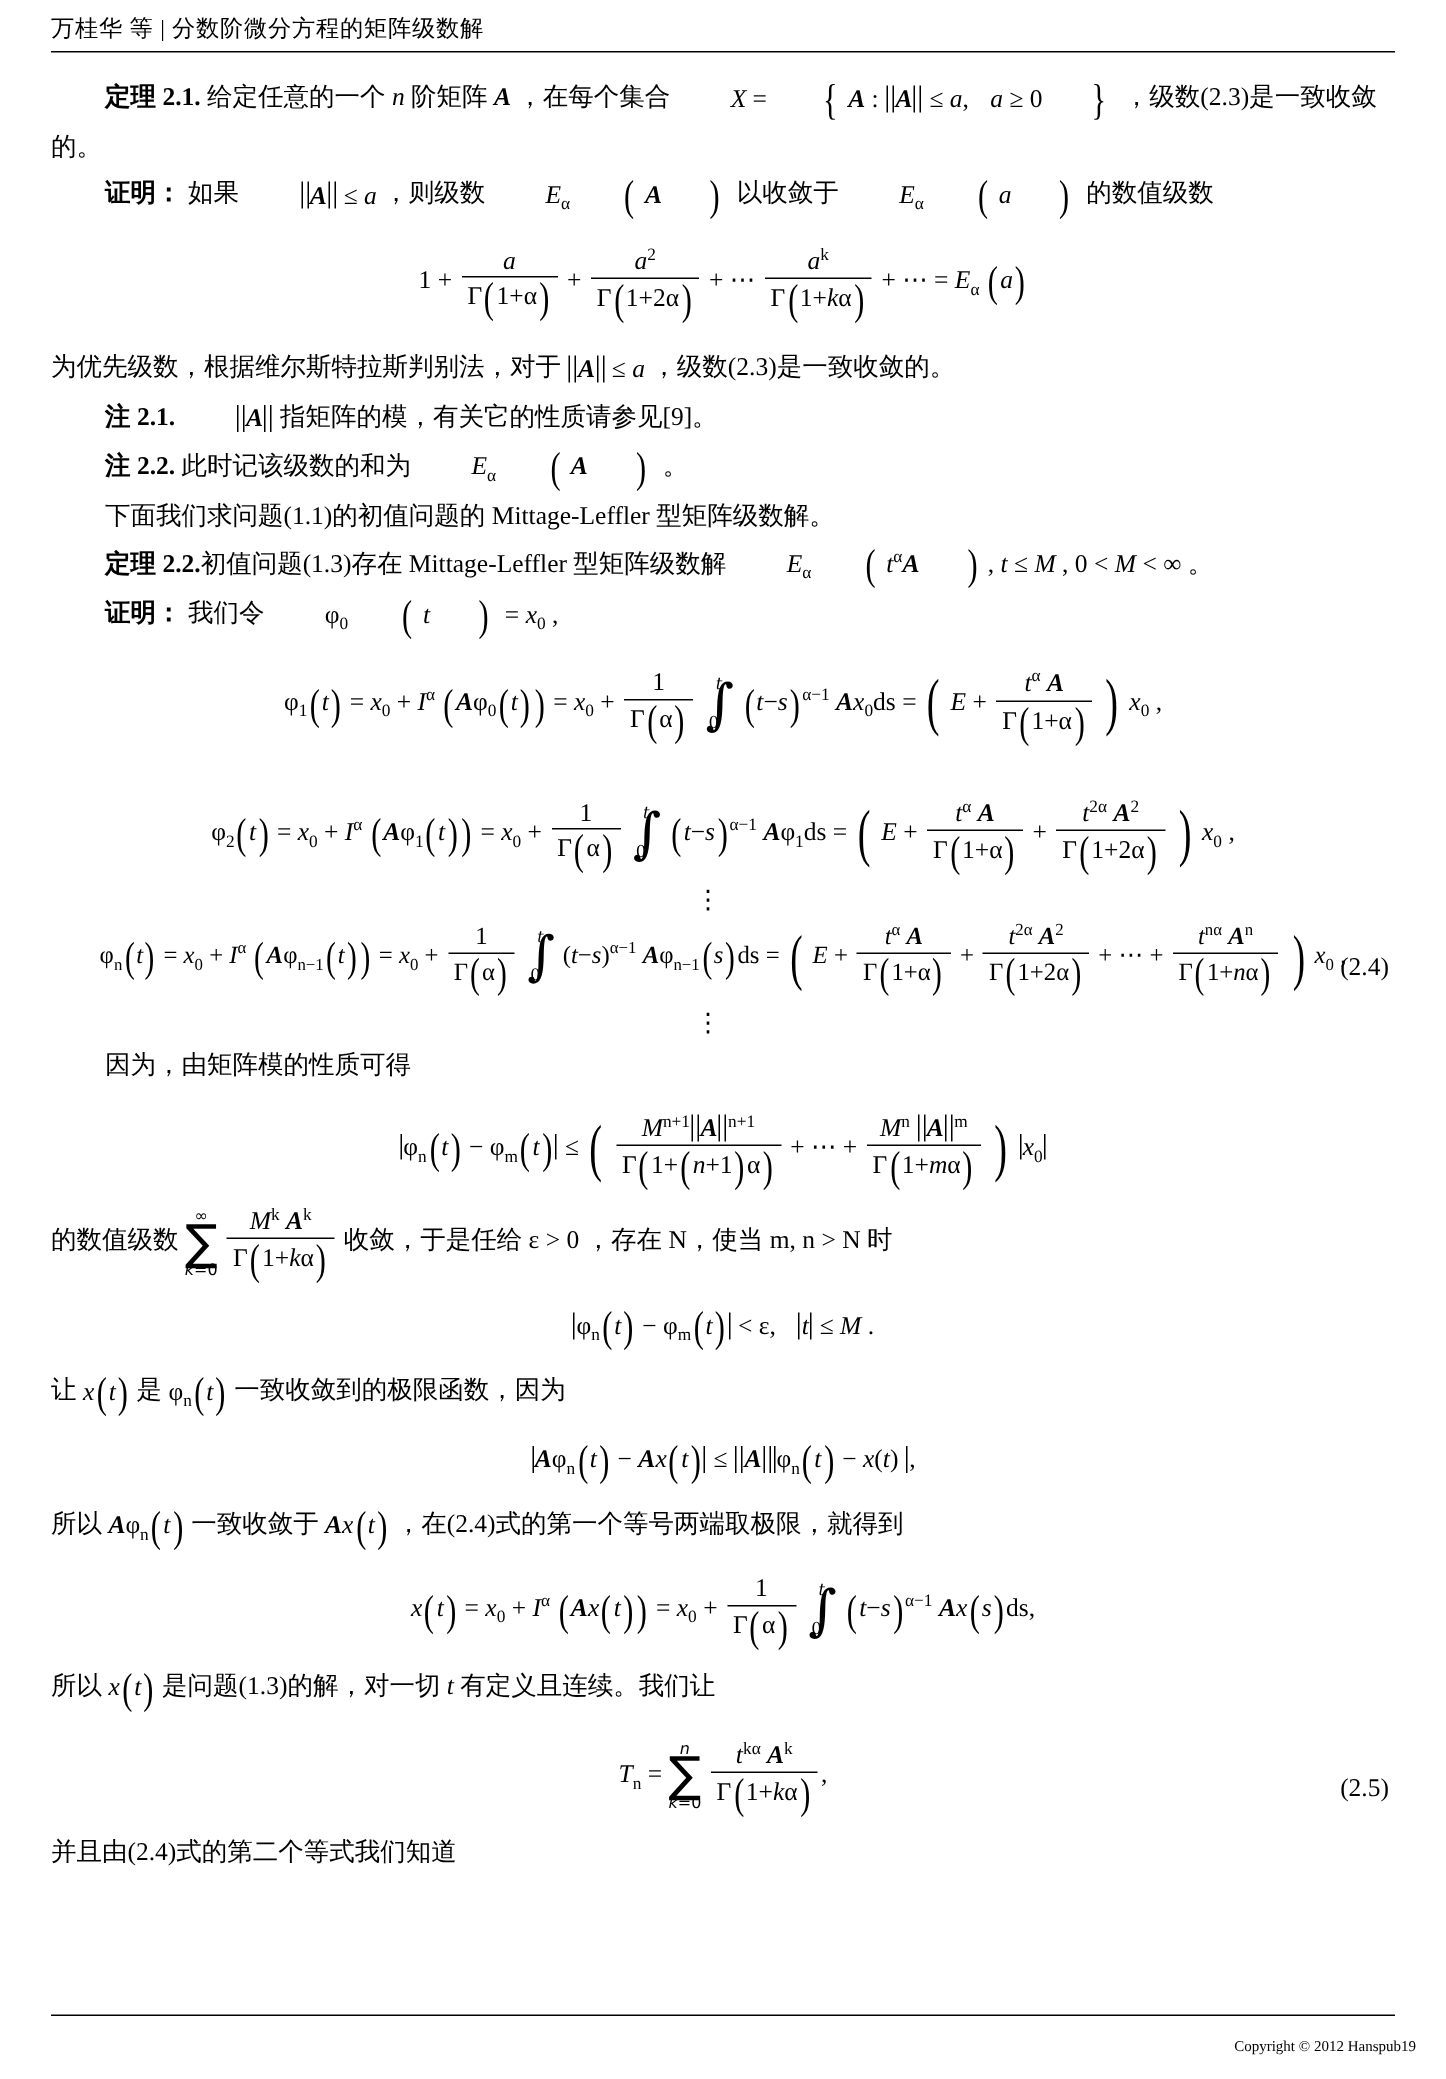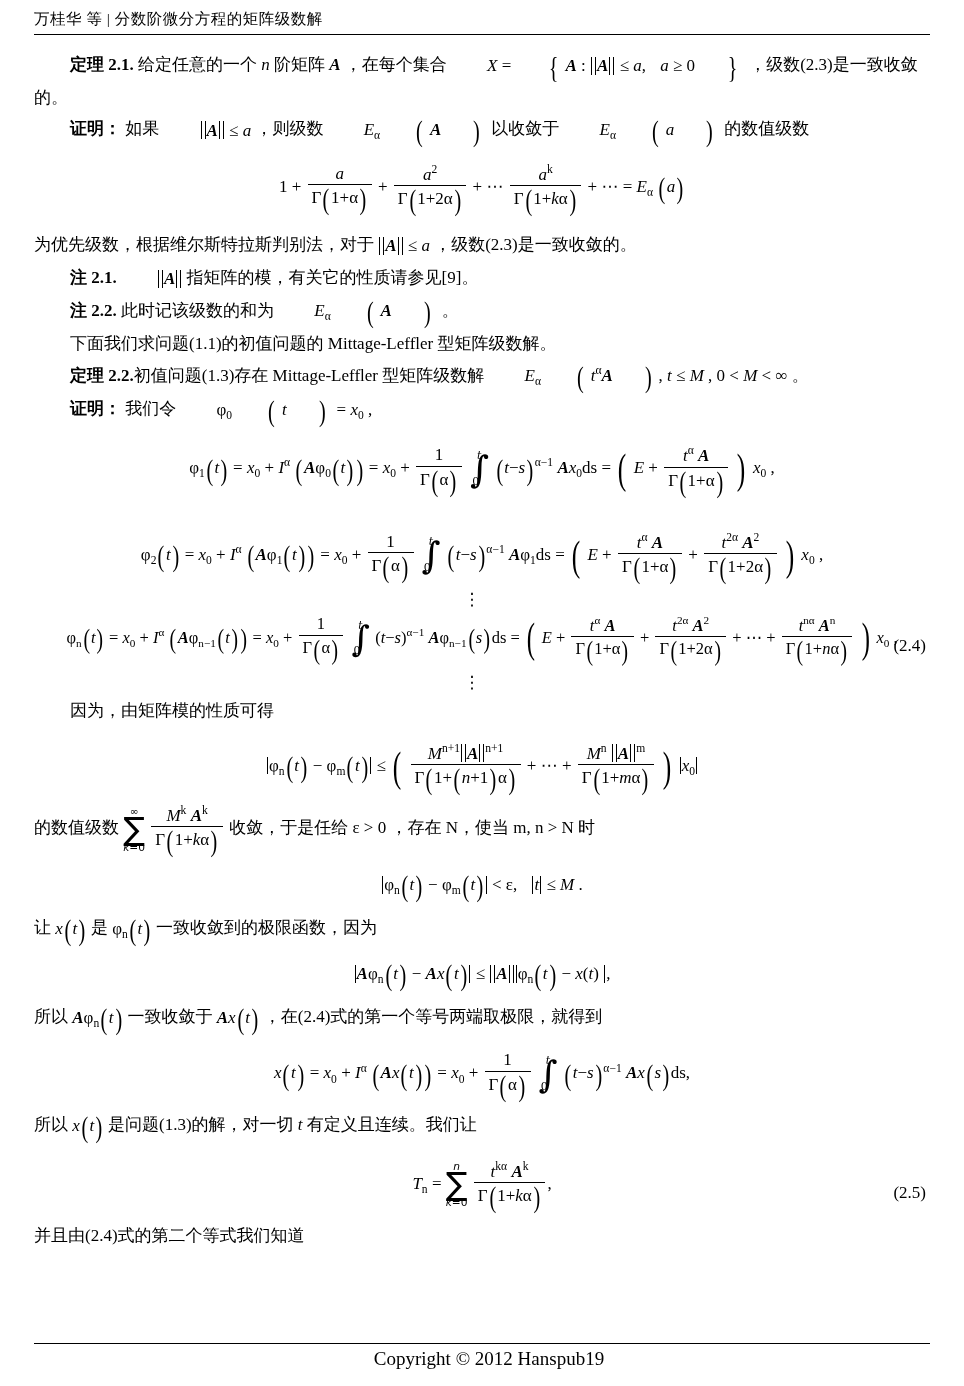--- a/index.html
+++ b/index.html
@@ -172,23 +172,23 @@
     margin: 2px 0 4px 0;
     letter-spacing: 0;
   }
   .vdots span { display: inline-block; transform: translateX(-10px); }
   
   .footer {
     position: absolute;
     left: 34px;
     right: 20px;
     bottom: 16px;
-    font-size: 19px;
+    font-size: 10px;
     display: flex;
-    justify-content: center;
+    justify-content: flex-end;
     align-items: flex-end;
   }
   .footer-rule {
     position: absolute;
     left: 34px;
     right: 34px;
     bottom: 42px;
     border-bottom: 1px solid #000;
   }
   .nbsp-sep { display: inline-block; width: 10px; }

